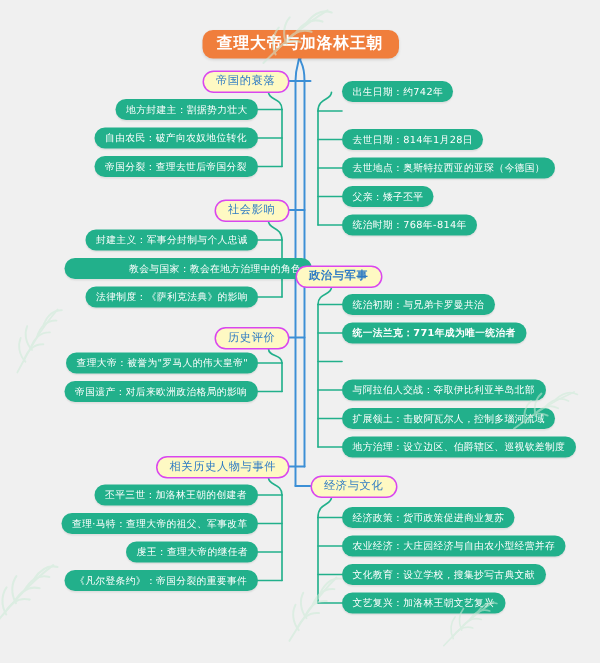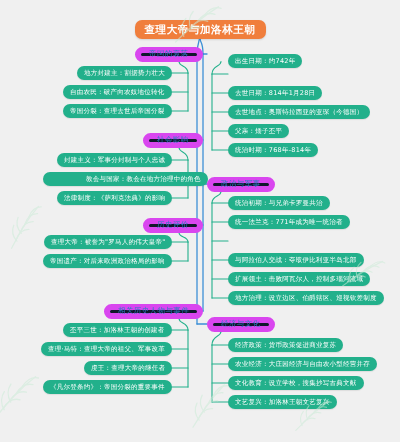--- a/index.html
+++ b/index.html
@@ -45,23 +45,23 @@
     border-radius: 7px;
     font-size: 10.5px;
     font-weight: bold;
     letter-spacing: .6px;
     padding: 0 10px;
     height: 19px;
     box-shadow: 0 1px 2px rgba(0,0,0,.12);
   }
   
   .lvl2 {
-    background: #0f172a;
+    background: #fef9c3;
     color: #2E7BC4;
-    border: 6px solid #d946ef;
+    border: 1px solid #d946ef;
     border-radius: 10px;
     font-size: 7.5px;
     height: 15px;
     padding: 0 8px;
     letter-spacing: .4px;
   }
   
   .lvl3 {
     background: #22B08B;
     color: #ffffff;
@@ -147,23 +147,23 @@
     <div class="node lvl2" style="top: 303.5px; left: 104px;">相关历史人物与事件</div>
     <div class="node lvl3" style="top: 323px; left: 63px;">丕平三世：加洛林王朝的创建者</div>
     <div class="node lvl3" style="top: 342px; left: 41px;">查理·马特：查理大帝的祖父、军事改革</div>
     <div class="node lvl3" style="top: 361px; left: 84px;">虔王：查理大帝的继任者</div>
     <div class="node lvl3" style="top: 380px; left: 43px;">《凡尔登条约》：帝国分裂的重要事件</div>
     <div class="node lvl3" style="top: 54px; left: 228px;">出生日期：约742年</div>
     <div class="node lvl3" style="top: 86px; left: 228px;">去世日期：814年1月28日</div>
     <div class="node lvl3" style="top: 105px; left: 228px;">去世地点：奥斯特拉西亚的亚琛（今德国）</div>
     <div class="node lvl3" style="top: 124px; left: 228px;">父亲：矮子丕平</div>
     <div class="node lvl3" style="top: 143px; left: 228px;">统治时期：768年-814年</div>
-    <div class="node lvl2" style="top: 176.5px; left: 207px;">政治与军事</div>
+    <div class="node lvl2" style="top: 176.5px; left: 197px; font-weight: bold;">政治与军事</div>
     <div class="node lvl3" style="top: 196px; left: 228px;">统治初期：与兄弟卡罗曼共治</div>
-    <div class="node lvl3" style="top: 215px; left: 228px;">统一法兰克：771年成为唯一统治者</div>
+    <div class="node lvl3" style="top: 215px; left: 228px; font-weight: bold;">统一法兰克：771年成为唯一统治者</div>
     <div class="node lvl3" style="top: 253px; left: 228px;">与阿拉伯人交战：夺取伊比利亚半岛北部</div>
     <div class="node lvl3" style="top: 272px; left: 228px;">扩展领土：击败阿瓦尔人，控制多瑙河流域</div>
     <div class="node lvl3" style="top: 291px; left: 228px;">地方治理：设立边区、伯爵辖区、巡视钦差制度</div>
     <div class="node lvl2" style="top: 316.5px; left: 207px;">经济与文化</div>
     <div class="node lvl3" style="top: 338px; left: 228px;">经济政策：货币政策促进商业复苏</div>
     <div class="node lvl3" style="top: 357px; left: 228px;">农业经济：大庄园经济与自由农小型经营并存</div>
     <div class="node lvl3" style="top: 376px; left: 228px;">文化教育：设立学校，搜集抄写古典文献</div>
     <div class="node lvl3" style="top: 395px; left: 228px;">文艺复兴：加洛林王朝文艺复兴</div>
     <div class="deco" style="left: 180px; top: -6px; transform: rotate(10deg) scale(1); transform-origin: 0px 0px;"><svg width="52" height="52" viewBox="0 0 52 52">
         <g stroke="#CDEBD8" stroke-width="1.4" fill="none" stroke-linecap="round">

